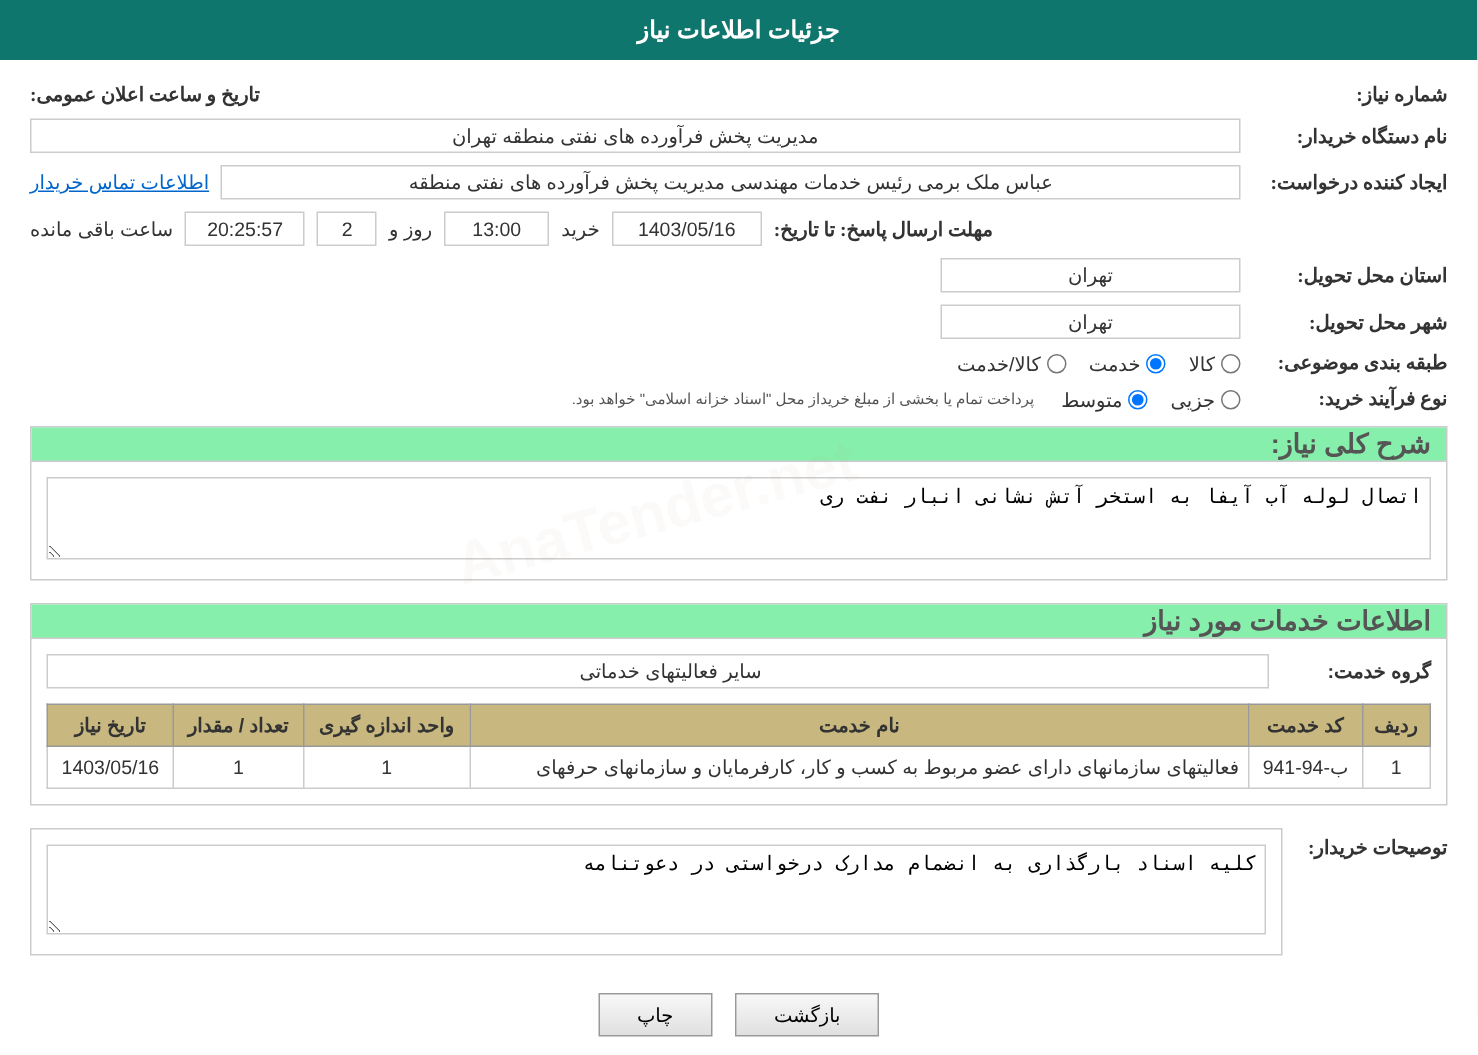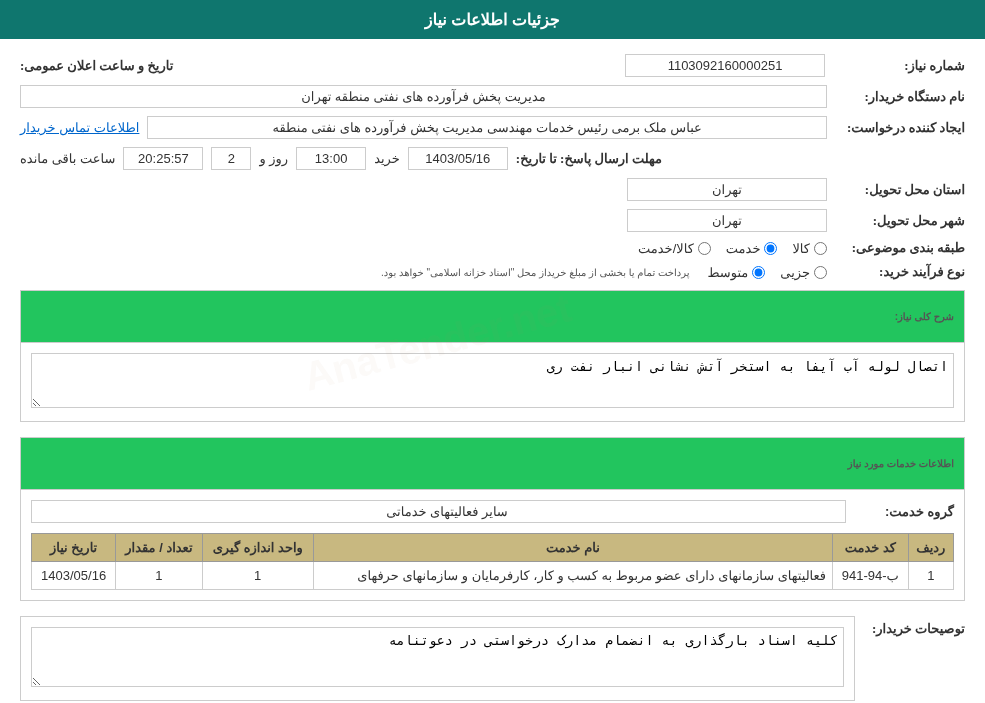--- a/index.html
+++ b/index.html
@@ -26,25 +26,25 @@
     }
     .main-content {
       padding: 15px 20px;
     }
     .section-box {
       border: 1px solid #ccc;
       margin-bottom: 15px;
       background: #fff;
     }
     .section-header {
-      background: #22c55e;
+      background: #86efac;
       border-bottom: 1px solid #ccc;
-      padding: 20px 10px;
-      font-weight: bold;
-      font-size: 10px;
+      padding: 0 10px;
+      font-weight: bold;
+      font-size: 18px;
       color: #555;
     }
     .section-body {
       padding: 10px;
     }
     .info-row {
       display: flex;
       align-items: center;
       margin-bottom: 8px;
       gap: 8px;
@@ -162,21 +162,20 @@
 <div class="page-container">
 
   <div class="header-bar">
     <span>جزئیات اطلاعات نیاز</span>
   </div>
 
   <div class="main-content">
 
     <div style="display:flex; align-items:center; margin-bottom:8px; gap:10px;">
       <span class="info-label">شماره نیاز:</span>
-      <span class="input-box" style="min-width:200px; text-align:center;">1103092160000251</span>
       <span style="flex:1;"></span>
       <span class="info-label">تاریخ و ساعت اعلان عمومی:</span>
     </div>
 
     <div class="info-row">
       <span class="info-label">نام دستگاه خریدار:</span>
       <span class="input-box info-value-wide" style="flex:1; display:block;">مدیریت پخش فرآورده های نفتی منطقه تهران</span>
     </div>
 
     <div class="info-row">

